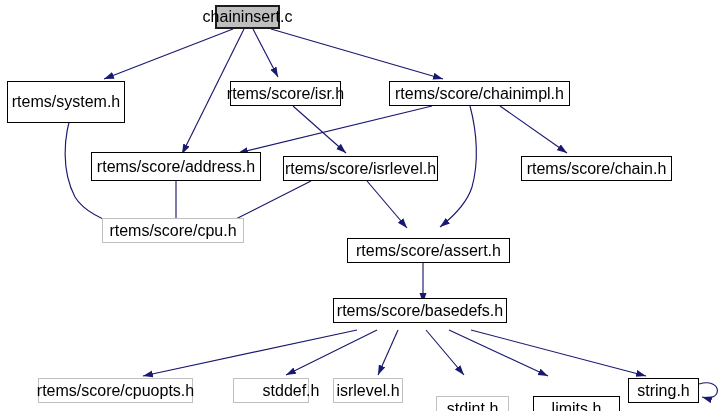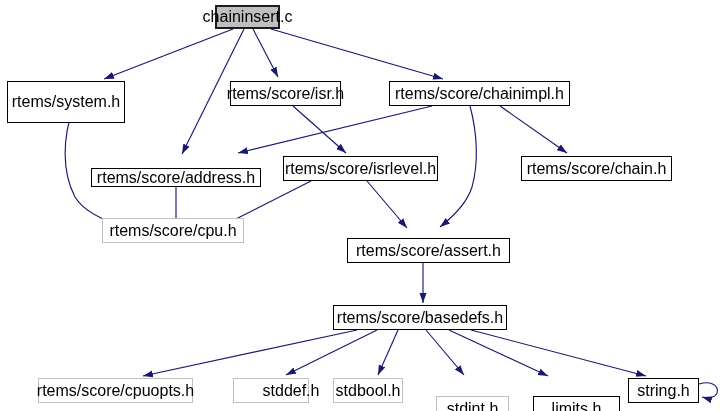--- a/index.html
+++ b/index.html
@@ -50,35 +50,35 @@
 </svg>
 
 <div class="node root" style="left:215px;top:5px;width:65px;height:24px;">chaininsert.c</div>
 
 <div class="node" style="left:7px;top:81px;width:118px;height:42px;">rtems/system.h</div>
 
 <div class="node" style="left:230px;top:81px;width:111px;height:25px;">rtems/score/isr.h</div>
 
 <div class="node" style="left:389px;top:81px;width:181px;height:25px;">rtems/score/chainimpl.h</div>
 
-<div class="node" style="left:91px;top:168px;width:170px;height:19px;">rtems/score/address.h</div>
+<div class="node" style="left:91px;top:152px;width:170px;height:29px;">rtems/score/address.h</div>
 
 <div class="node" style="left:283px;top:156px;width:155px;height:25px;">rtems/score/isrlevel.h</div>
 
 <div class="node" style="left:521px;top:156px;width:151px;height:25px;">rtems/score/chain.h</div>
 
 <div class="node gray" style="left:102px;top:218px;width:142px;height:25px;">rtems/score/cpu.h</div>
 
 <div class="node" style="left:347px;top:238px;width:163px;height:25px;">rtems/score/assert.h</div>
 
-<div class="node" style="left:333px;top:305px;width:174px;height:25px;">rtems/score/basedefs.h</div>
+<div class="node" style="left:333px;top:298px;width:174px;height:25px;">rtems/score/basedefs.h</div>
 
 <div class="node gray" style="left:38px;top:378px;width:155px;height:25px;text-align:right;">rtems/score/cpuopts.h</div>
 
 <div class="node gray" style="left:233px;top:378px;width:76px;height:25px;padding-left:40px;">stddef.h</div>
 
-<div class="node gray" style="left:333px;top:378px;width:70px;height:25px;">stdbool.h</div>
+<div class="node gray" style="left:333px;top:378px;width:70px;height:25px;">isrlevel.h</div>
 
 <div class="node gray" style="left:436px;top:396px;width:73px;height:25px;">stdint.h</div>
 
 <div class="node" style="left:533px;top:396px;width:87px;height:25px;">limits.h</div>
 
 <div class="node" style="left:628px;top:378px;width:71px;height:25px;">string.h</div>
 
 </body></html>

